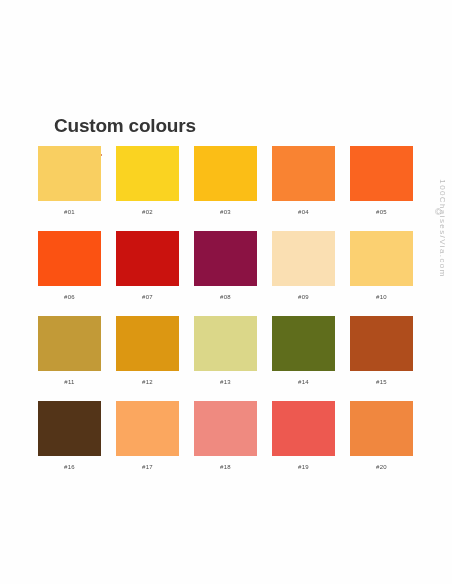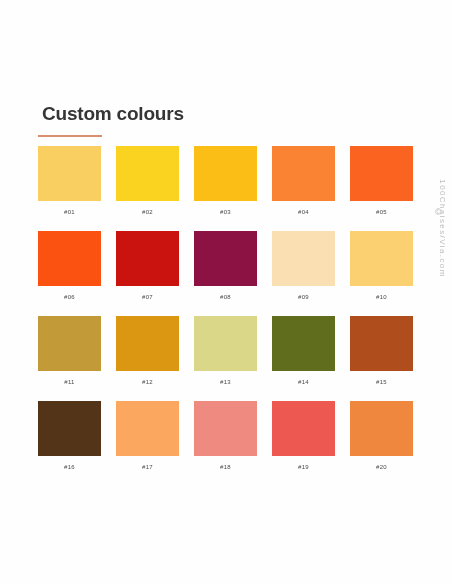--- a/index.html
+++ b/index.html
@@ -23,21 +23,21 @@
     position: absolute;
     left: 38px;
     top: 98px;
   }
   .page-title {
     font-size: 19px;
     font-weight: bold;
     color: #353535;
     letter-spacing: -0.2px;
     line-height: 24px;
-    margin: 4px;
+    margin: 16px;
     white-space: nowrap;
   }
   .title-rule {
     width: 64px;
     height: 2px;
     background: #d98e6e;
     margin-top: 9px;
   }
   .palette {
     position: absolute;

